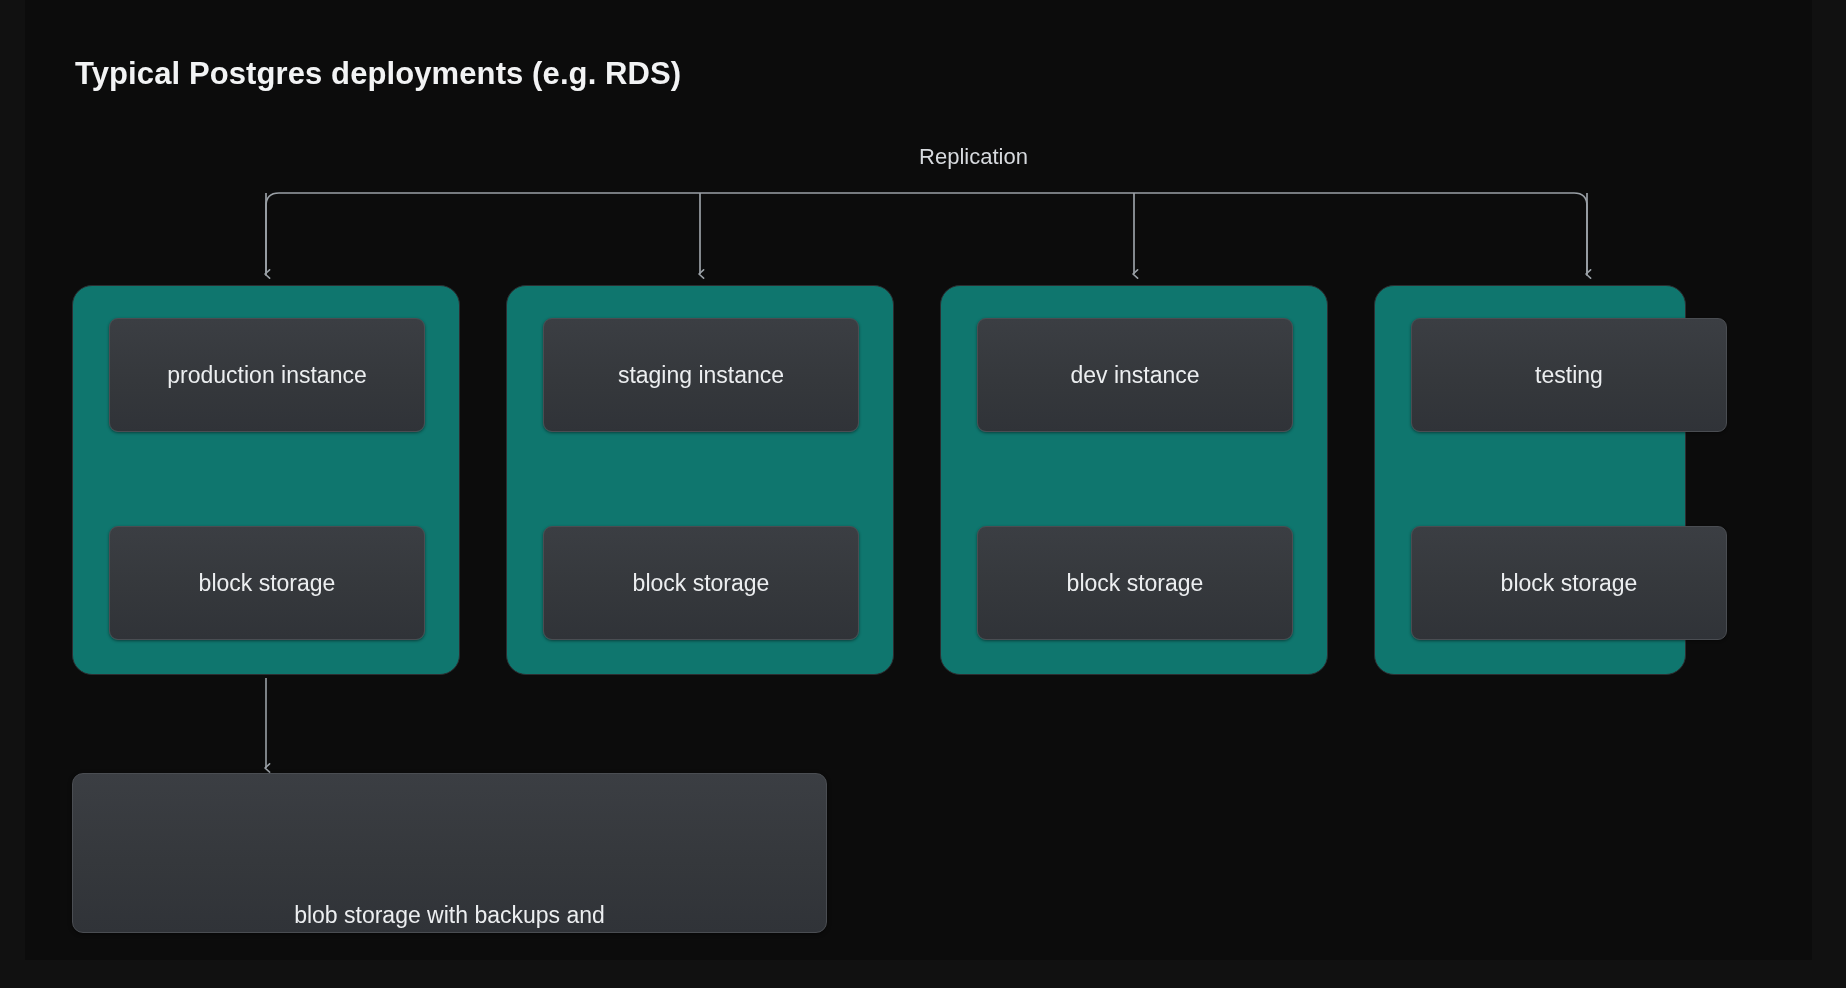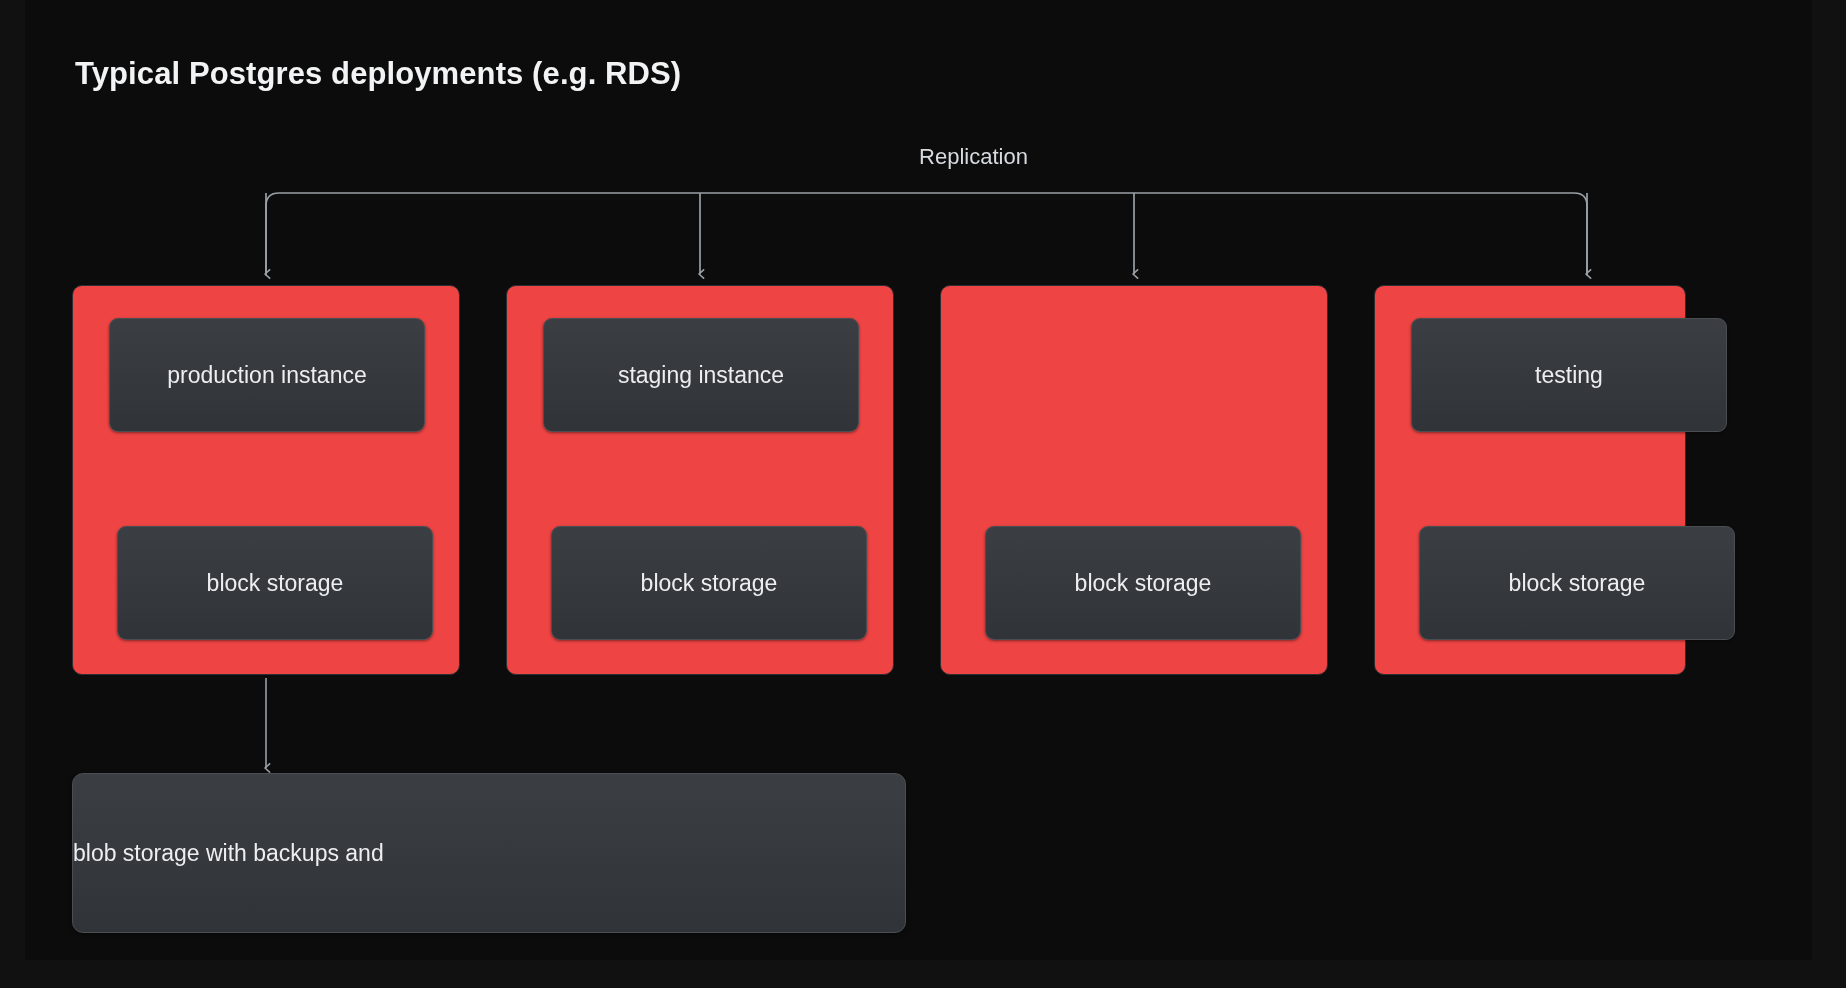--- a/index.html
+++ b/index.html
@@ -57,23 +57,23 @@
     width: 1787px;
     height: 960px;
     pointer-events: none;
   }
 
   
   .group-card {
     position: absolute;
     top: 285px;
     height: 390px;
-    background: #ef4444;
+    background: #0f766e;
     border: 1px solid #2c2e31;
-    border-radius: 10px;
+    border-radius: 20px;
     box-sizing: border-box;
   }
   .group-card.g0 { left: 47px;   width: 388px; }
   .group-card.g1 { left: 481px;  width: 388px; text-decoration: underline; }
   .group-card.g2 { left: 915px;  width: 388px; }
   .group-card.g3 { left: 1349px; width: 312px; }
 
   .node-box {
     position: absolute;
     left: 36px;
@@ -84,36 +84,36 @@
     border-radius: 9px;
     box-sizing: border-box;
     display: flex;
     align-items: center;
     justify-content: center;
     color: #eceef0;
     font-size: 23px;
     box-shadow: 0 1px 3px rgba(0,0,0,0.45);
   }
   .node-box.top    { top: 32px; }
-  .node-box.bottom { top: 240px; margin-left: 8px; }
+  .node-box.bottom { top: 240px; }
 
   
   #blob-box {
     position: absolute;
     left: 47px;
     top: 773px;
-    width: 834px;
+    width: 755px;
     height: 160px;
     background: linear-gradient(180deg, #3b3e43 0%, #35383c 55%, #303338 100%);
     border: 1px solid #4a4d52;
     border-radius: 11px;
     box-sizing: border-box;
     display: flex;
-    flex-direction: column;
-    align-items: flex-start;
+    flex-direction: row;
+    align-items: flex-end;
     justify-content: center;
     color: #eceef0;
     font-size: 23px;
     line-height: 1.42;
     text-align: center;
     box-shadow: 0 1px 4px rgba(0,0,0,0.45);
   }
 </style>
 </head>
 <body>
@@ -161,20 +161,21 @@
     <div class="node-box top">production instance</div>
     <div class="node-box bottom">block storage</div>
   </div>
 
   <div class="group-card g1">
     <div class="node-box top">staging instance</div>
     <div class="node-box bottom">block storage</div>
   </div>
 
   <div class="group-card g2">
+    <div class="node-box top">dev instance</div>
     <div class="node-box bottom">block storage</div>
   </div>
 
   <div class="group-card g3">
     <div class="node-box top">testing</div>
     <div class="node-box bottom">block storage</div>
   </div>
 
   <div id="blob-box">
     <div>blob storage with backups and</div>

